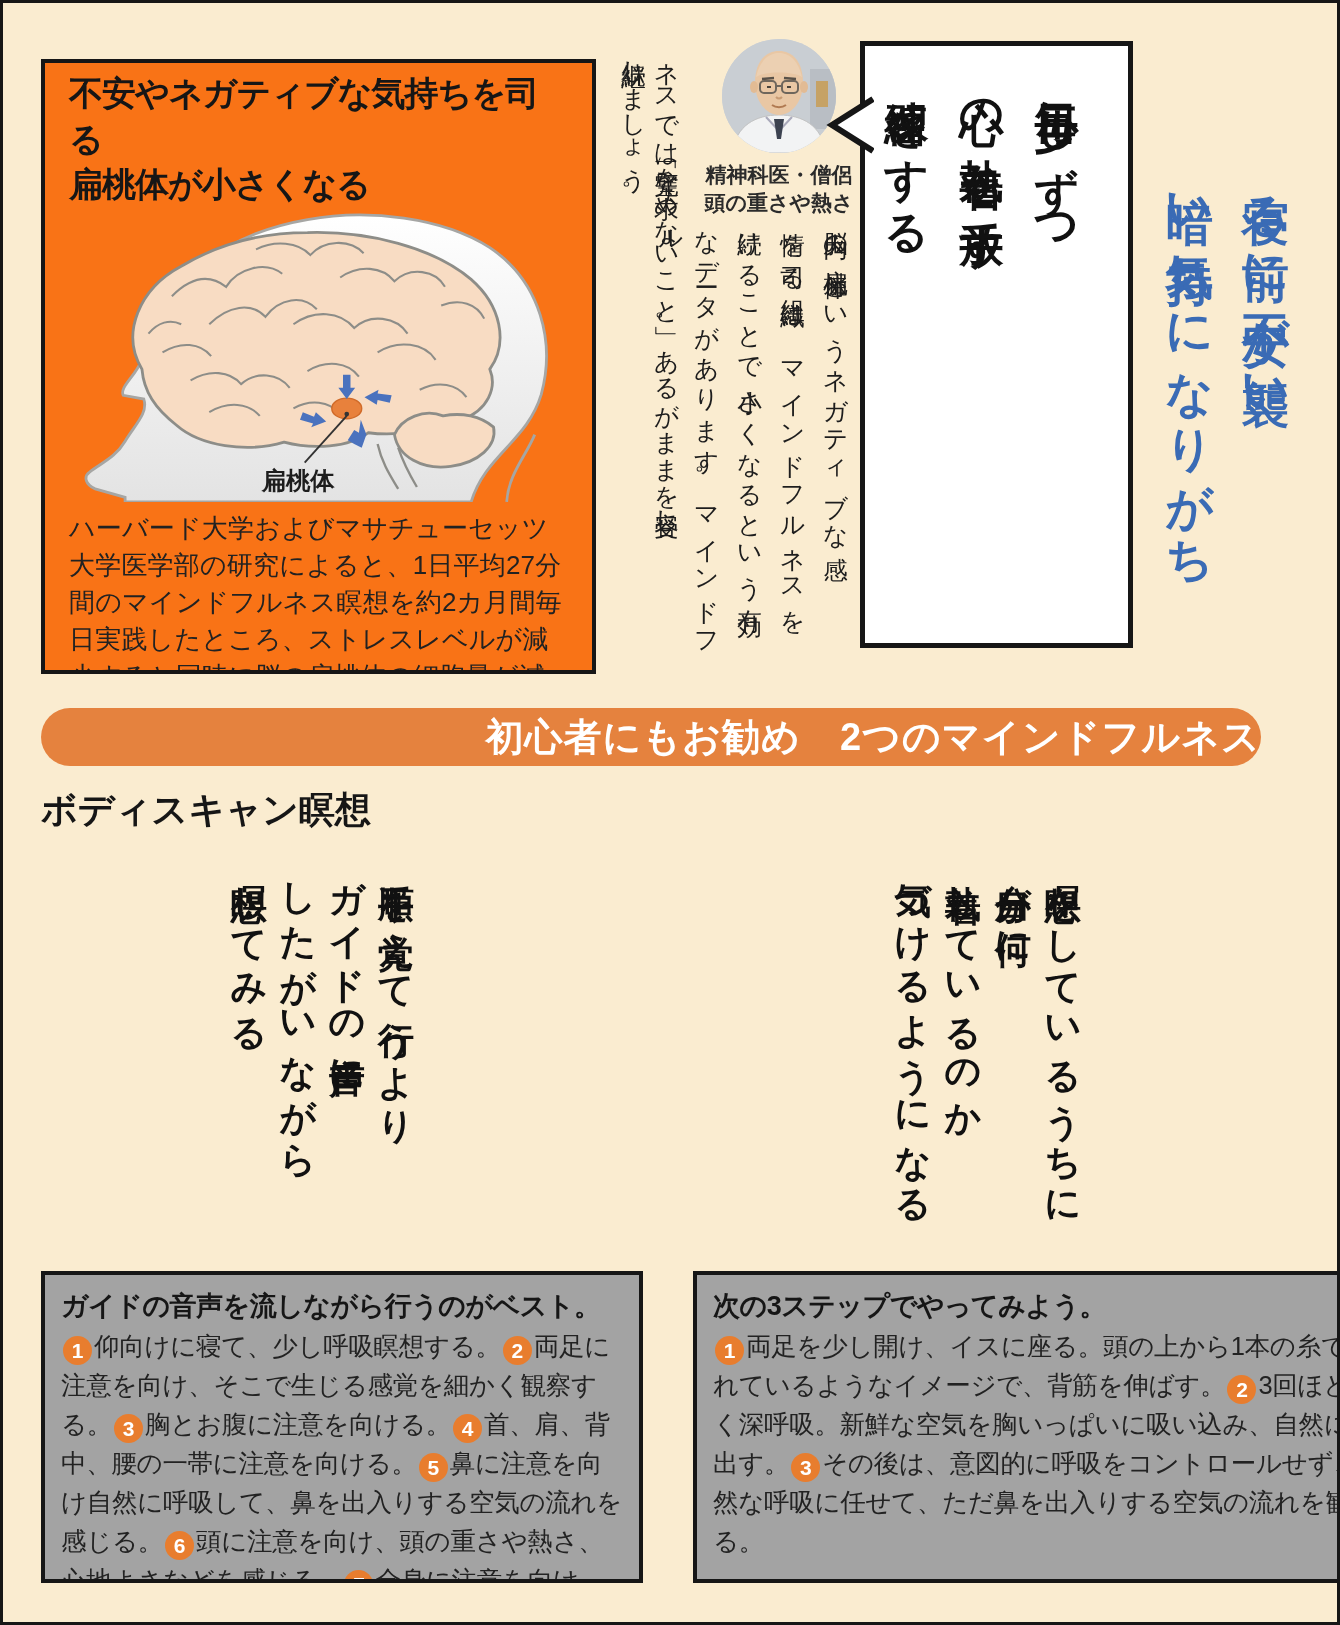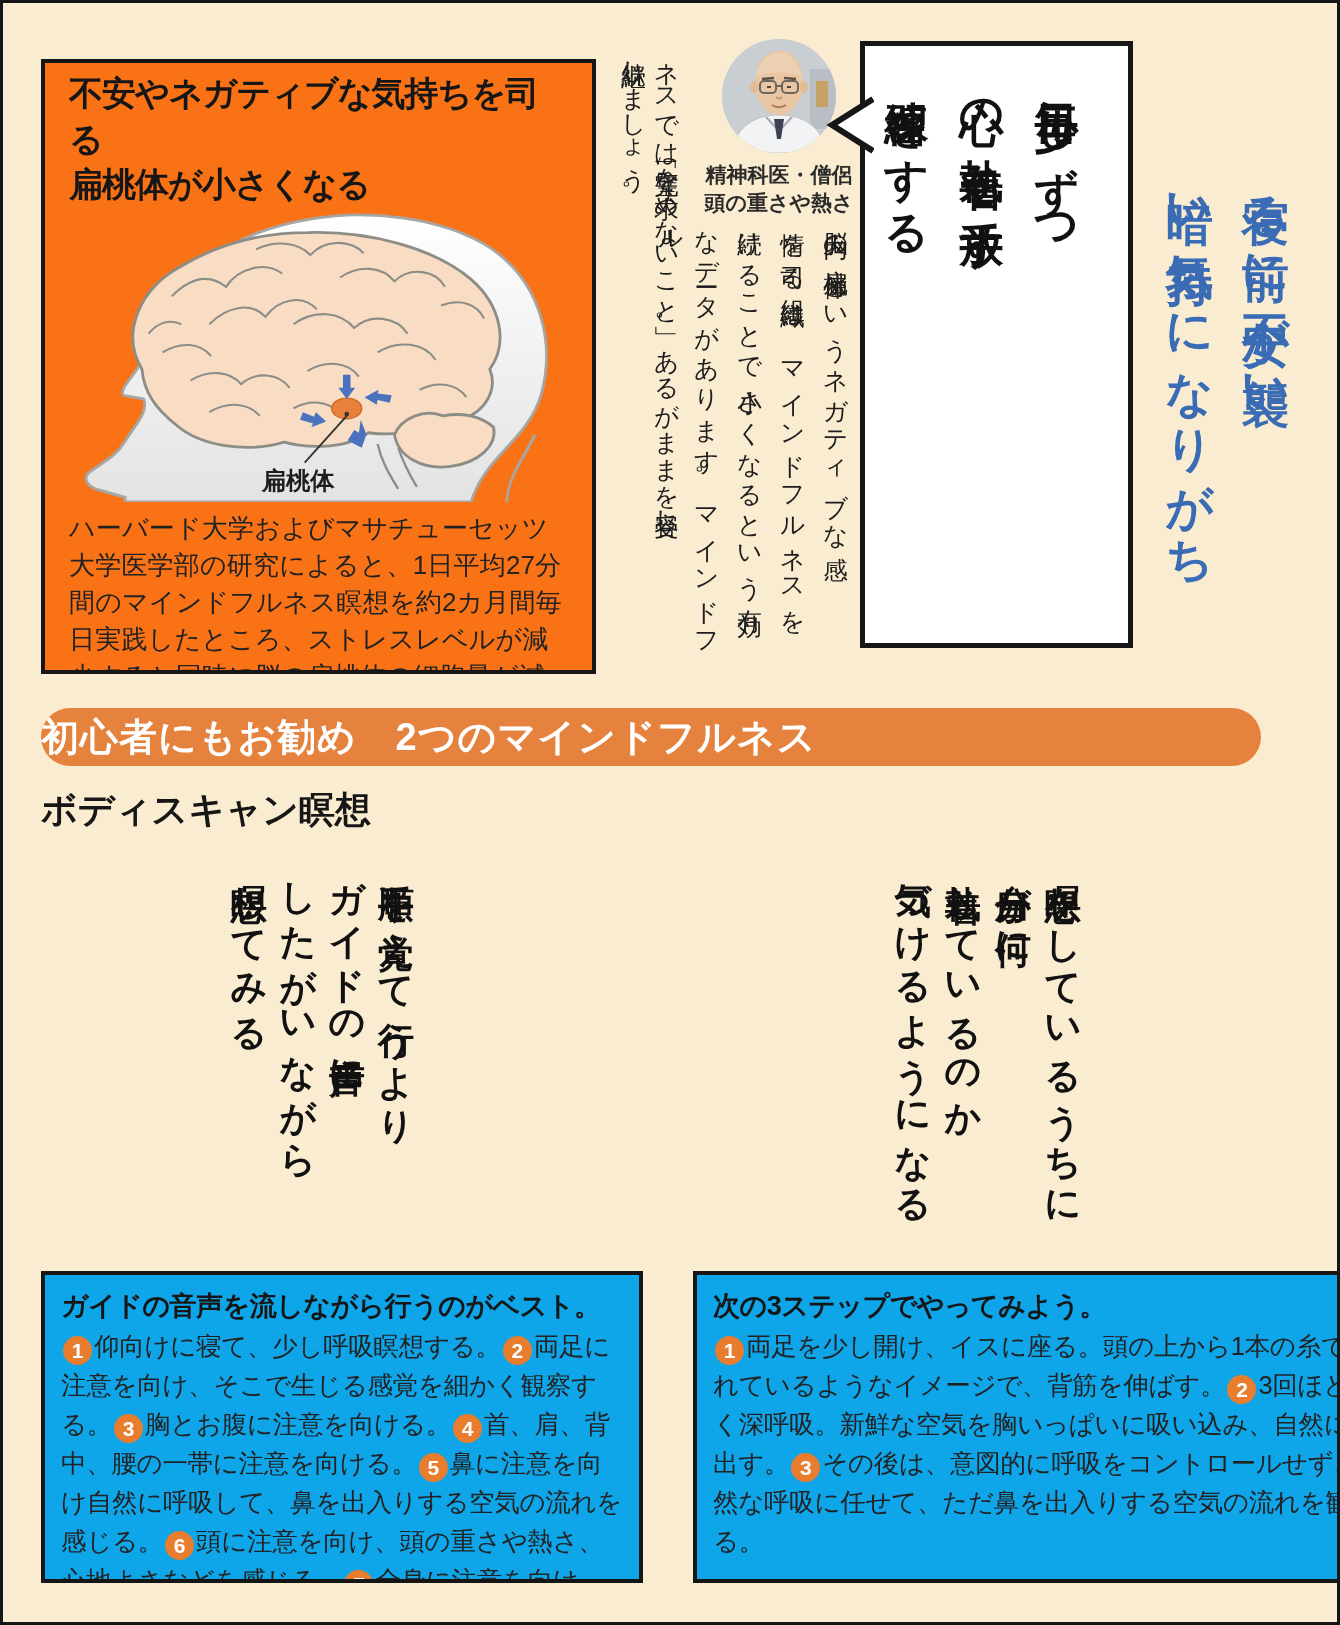--- a/index.html
+++ b/index.html
@@ -41,34 +41,34 @@
   .callout-arrow{position:absolute;left:-41px;top:48px;}
 
   
   .badge{position:absolute;left:1170px;top:28px;width:134px;height:140px;}
   .headline{position:absolute;right:33px;top:156px;height:520px;writing-mode:vertical-rl;
             font-size:47px;font-weight:bold;letter-spacing:3px;line-height:76px;color:#3A6BB5;}
 
   
   .banner{position:absolute;left:38px;top:705px;width:1220px;height:58px;border-radius:29px;
           background:#E5823E;color:#fff;font-size:38px;font-weight:bold;line-height:58px;
-          text-align:left;letter-spacing:1px;}
+          text-align:right;letter-spacing:1px;}
 
   
   .sec-heading{position:absolute;top:783px;font-size:36px;font-weight:bold;color:#161616;}
   .sec-heading.left{left:38px;width:602px;}
   .sec-heading.right{left:690px;width:612px;}
   .vquote{position:absolute;top:853px;height:410px;writing-mode:vertical-rl;
           font-family:"Liberation Serif",serif;font-weight:bold;font-size:36px;
           letter-spacing:2.5px;color:#111;}
   .vquote.left{left:221px;width:196px;line-height:49px;}
   .vquote.right{left:885px;width:200px;line-height:50px;}
 
   
-  .step-box{position:absolute;top:1268px;height:312px;box-sizing:border-box;background:#0ea5e9;
+  .step-box{position:absolute;top:1268px;height:312px;box-sizing:border-box;background:#a3a3a3;
             border:4px solid #161616;padding:10px 16px;overflow:hidden;}
   .step-box.left{left:38px;width:602px;}
   .step-box.right{left:690px;width:729px;}
   .step-title{font-size:27px;font-weight:bold;line-height:42px;color:#161616;letter-spacing:-0.5px;}
   .step-body{font-size:25.5px;line-height:39px;color:#222;letter-spacing:-0.3px;}
   .step-body span.seg{display:inline;}
   .step-num{display:inline-block;width:29px;height:29px;line-height:29px;border-radius:50%;
             background:#E87D2E;color:#fff;text-align:center;font-weight:bold;font-size:21px;
             margin:0 2px;vertical-align:-3px;font-family:"Liberation Sans",sans-serif;}
 </style>

